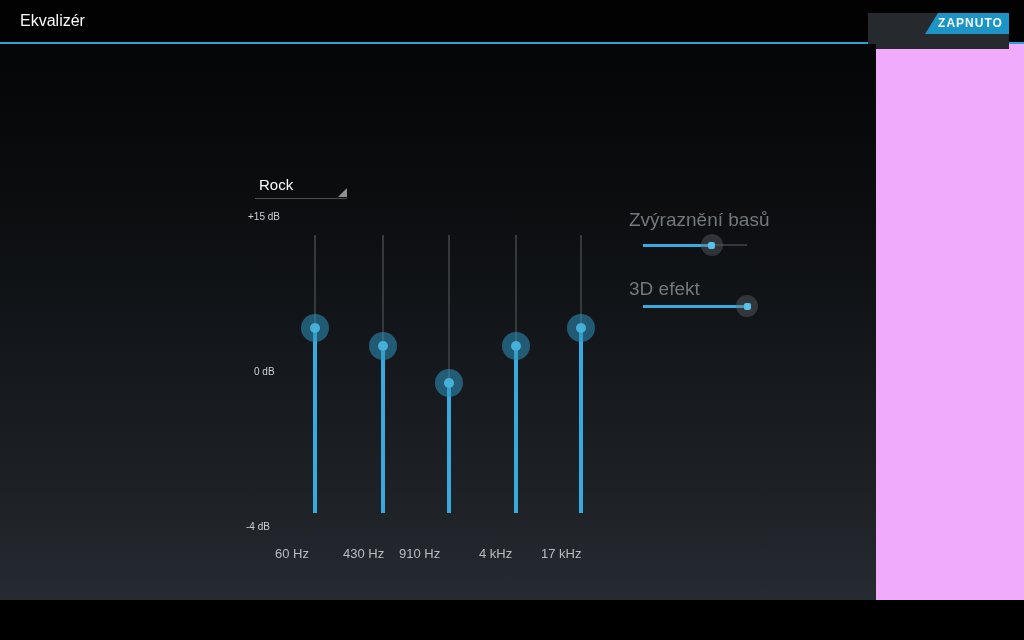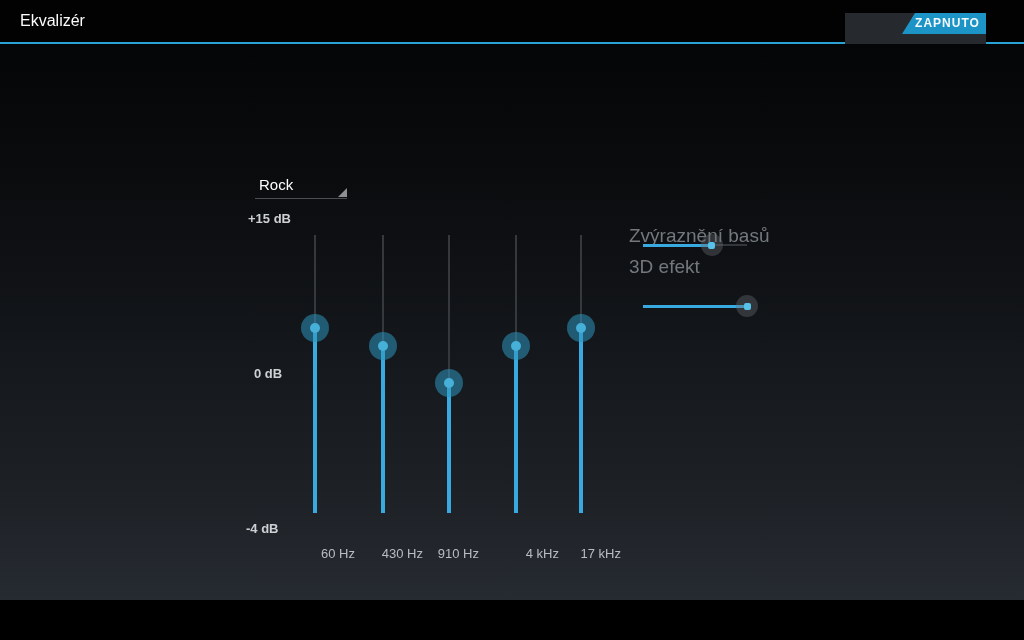--- a/index.html
+++ b/index.html
@@ -4,46 +4,46 @@
 <style>
   html,body{margin:0;padding:0;background:#000;}
   #screen{
     position:relative;width:1024px;height:640px;overflow:hidden;
     background:#f0abfc;font-family:"Liberation Sans","DejaVu Sans",sans-serif;
     -webkit-font-smoothing:antialiased;
   }
   
   #topbar{position:absolute;left:0;top:0;width:1024px;height:42px;background:#020203;border-bottom:2px solid #2ba2d6;}
   #title{position:absolute;left:20px;top:0;line-height:42px;font-size:16px;color:#fbfbfb;}
-  #switch{position:absolute;left:845px;top:13px;width:141px;height:36px;background:#26292d;overflow:hidden;cursor:pointer;text-decoration:underline;}
+  #switch{position:absolute;left:868px;top:13px;width:141px;height:36px;background:#26292d;overflow:hidden;cursor:pointer;text-decoration:underline;}
   #switch .on-half{
     position:absolute;left:54px;top:0;width:87px;height:21px;background:#1d94c6;
     clip-path:polygon(16px 0,100% 0,100% 100%,3px 100%);
     color:#f4fafd;font-size:12px;font-weight:bold;letter-spacing:1px;
     text-align:center;line-height:21px;padding-left:10px;box-sizing:border-box;
   }
   
-  #content{position:absolute;left:0;top:44px;width:1024px;height:556px;
+  #content{position:absolute;left:0;top:44px;width:876px;height:556px;
     background:linear-gradient(180deg,#040506 0%,#0a0c0e 25%,#14171b 55%,#1d2126 80%,#262b31 100%);}
   
   #preset{position:absolute;left:255px;top:131px;width:92px;height:23px;border-bottom:1px solid #4a4d51;cursor:pointer;}
   #preset .ptext{position:absolute;left:4px;top:1px;font-size:15px;color:#ffffff;}
   #preset .tri{position:absolute;right:0;bottom:1px;width:0;height:0;border-bottom:9px solid #8d9093;border-left:9px solid transparent;}
   
-  .dbl{position:absolute;font-size:13px;color:#ced1d4;font-weight:bold;}
+  .dbl{position:absolute;font-size:10px;color:#ced1d4;}
   #db-max{left:248px;top:167px;}
   #db-mid{left:254px;top:322px;}
   #db-min{left:246px;top:477px;}
   
   .vband{position:absolute;top:191px;width:28px;height:278px;}
   .vtrack{position:absolute;left:13px;top:0;width:2px;height:278px;background:#35383c;}
   .vfill{position:absolute;left:12px;width:4px;background:#38aadf;}
   .vthumb{position:absolute;left:0;width:28px;height:28px;border-radius:50%;background:rgba(45,150,190,0.55);}
   .vthumb i{position:absolute;left:9px;top:9px;width:10px;height:10px;border-radius:50%;background:#46b0d8;}
-  .freq{position:absolute;top:502px;width:80px;text-align:right;font-size:13px;color:#b9bdc1;}
+  .freq{position:absolute;top:502px;width:80px;text-align:left;font-size:13px;color:#b9bdc1;}
   
   .elabel{position:absolute;left:629px;font-size:19px;color:#73787c;}
   .hslider{position:absolute;left:643px;width:104px;height:24px;}
   .htrack{position:absolute;left:0;top:11px;width:104px;height:2px;background:#33373b;}
   .hfill{position:absolute;left:0;top:10.5px;height:3px;background:#38aadf;}
   .hthumb{position:absolute;top:1px;width:22px;height:22px;border-radius:50%;background:rgba(105,110,116,0.38);}
   .hthumb i{position:absolute;left:7.5px;top:7.5px;width:7px;height:7px;border-radius:2px;background:#56c2ea;}
   
   #navbar{position:absolute;left:0;top:600px;width:1024px;height:40px;background:#000;}
 </style>
@@ -106,30 +106,30 @@
         <div class="vband" style="left:567px">
           <div class="vtrack"></div>
           <div class="vfill" style="top:92.66666666666669px;height:185.33333333333331px"></div>
           <div class="vthumb" style="top:78.66666666666669px">
             <i></i>
           </div>
         </div>
         <div class="freq" style="left:541px">17 kHz</div>
       </div>
 
-    <div class="elabel" style="top:181px">Zvýraznění basů</div>
+    <div class="elabel" style="top:165px">Zvýraznění basů</div>
     <div class="hslider" style="top:189px" id="slider-bass">
       <div class="htrack"></div>
       <div class="hfill" style="width: 68.64px;"></div>
       <div class="hthumb" style="left: 57.64px;">
           <i></i>
         </div>
     </div>
 
-    <div class="elabel" style="top:212px">3D efekt</div>
+    <div class="elabel" style="top:234px">3D efekt</div>
     <div class="hslider" style="top:250px" id="slider-3d">
       <div class="htrack"></div>
       <div class="hfill" style="width: 104px;"></div>
       <div class="hthumb" style="left: 93px;">
           <i></i>
         </div>
     </div>
   </div>
 
   <div id="navbar">

